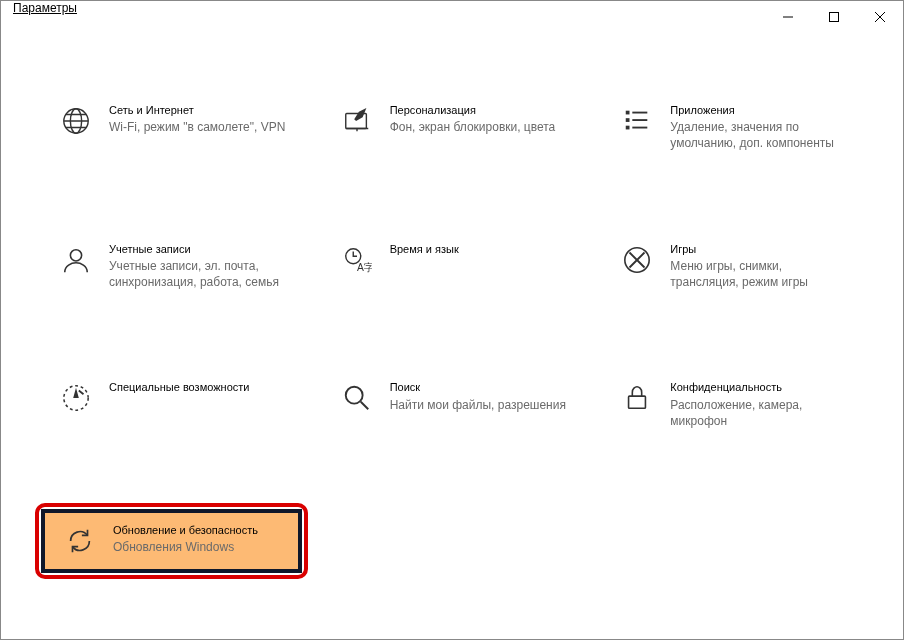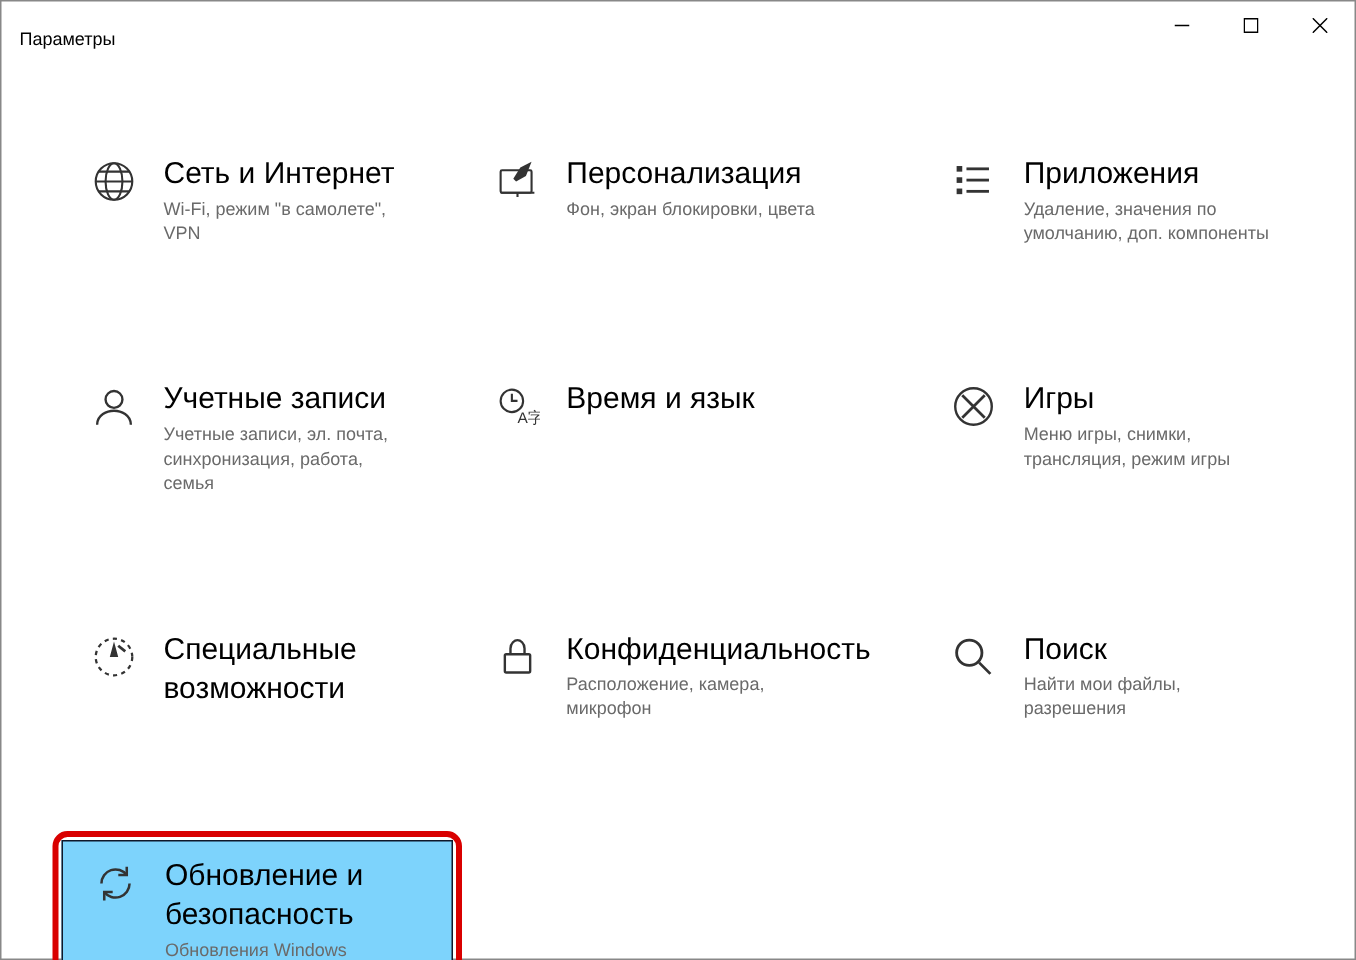--- a/index.html
+++ b/index.html
@@ -1,30 +1,30 @@
 <!DOCTYPE html>
 <html><head>
 <meta charset="utf-8">
 <style>
 * { box-sizing: border-box; margin: 0; padding: 0; }
 html, body { width: 904px; height: 640px; font-family: "Segoe UI", Arial, sans-serif; background: #fff; overflow: hidden; }
 .window { width: 904px; height: 640px; border: 1px solid #888; background: #fff; display: flex; flex-direction: column; }
-.titlebar { height: 32px; display: flex; align-items: flex-end; padding-left: 12px; }
+.titlebar { height: 32px; display: flex; align-items: flex-start; padding-left: 12px; text-decoration: underline; }
 .titlebar-title { font-size: 12px; color: #000; }
 .window-controls { margin-left: auto; display: flex; }
 .win-btn { width: 46px; height: 32px; display: flex; align-items: center; justify-content: center; }
 .win-btn svg { display: block; }
 .content { flex: 1; padding: 60px 40px 20px 40px; }
 .grid { display: grid; grid-template-columns: repeat(3, 1fr); column-gap: 20px; row-gap: 70px; }
 .tile { display: flex; align-items: flex-start; padding: 10px 14px; cursor: default; }
 .tile .icon-wrap { width: 36px; height: 36px; flex-shrink: 0; display: flex; align-items: center; justify-content: flex-end; margin-right: 18px; color: #333; }
 .tile .text-wrap { display: flex; flex-direction: column; }
-.tile .title { font-size: 20px; color: #000; line-height: 1.3; }
+.tile .title { font-size: 11px; color: #000; line-height: 1.3; }
 .tile .subtitle { font-size: 12px; color: #6a6a6a; margin-top: 2px; line-height: 1.35; max-width: 180px; }
-.tile.selected { border: 1px solid #0f172a; background: #7dd3fc; }
+.tile.selected { border: 4px solid #0f172a; background: #fdba74; }
 .highlight-wrap { position: relative; }
 .highlight-box { position: absolute; left: -6px; top: -6px; right: -6px; bottom: -6px; border: 4px solid #d90000; border-radius: 10px; pointer-events: none; }
 .row-last { grid-column: span 3; display: grid; grid-template-columns: repeat(3,1fr); column-gap: 20px; }
 </style>
 </head>
 <body>
 
 <div class="window">
 
   <div class="titlebar">
@@ -143,41 +143,41 @@
             <path d="M19 8 L24 12" stroke-width="2"></path>
           </svg>
         </div>
         <div class="text-wrap">
           <span class="title">Специальные возможности</span>
         </div>
       </div>
 
       <div class="tile">
         <div class="icon-wrap">
+          <svg width="30" height="30" viewBox="0 0 32 32" fill="none" stroke="#333" stroke-width="2">
+            <circle cx="13" cy="13" r="9"></circle>
+            <path d="M20 20 L28 28"></path>
+          </svg>
+        </div>
+        <div class="text-wrap">
+          <span class="title">Поиск</span>
+          <span class="subtitle">Найти мои файлы, разрешения</span>
+        </div>
+      </div>
+
+      <div class="tile">
+        <div class="icon-wrap">
           <svg width="30" height="30" viewBox="0 0 32 32" fill="none" stroke="#333" stroke-width="1.7">
             <rect x="7" y="14" width="18" height="13" rx="1"></rect>
             <path d="M11 14 V10 C11 6 14 4 16 4 C18 4 21 6 21 10 V14"></path>
           </svg>
         </div>
         <div class="text-wrap">
           <span class="title">Конфиденциальность</span>
           <span class="subtitle">Расположение, камера, микрофон</span>
-        </div>
-      </div>
-
-      <div class="tile">
-        <div class="icon-wrap">
-          <svg width="30" height="30" viewBox="0 0 32 32" fill="none" stroke="#333" stroke-width="2">
-            <circle cx="13" cy="13" r="9"></circle>
-            <path d="M20 20 L28 28"></path>
-          </svg>
-        </div>
-        <div class="text-wrap">
-          <span class="title">Поиск</span>
-          <span class="subtitle">Найти мои файлы, разрешения</span>
         </div>
       </div>
 
       <div class="row-last">
         <div class="highlight-wrap">
           <div class="tile selected" style="height:100%;">
             <div class="icon-wrap">
               <svg width="30" height="30" viewBox="0 0 32 32" fill="none" stroke="#333" stroke-width="1.8">
                 <path d="M6 16 A10 10 0 0 1 24 10 M26 16 A10 10 0 0 1 8 22"></path>
                 <path d="M24 4 L24 10 L18 10 M8 28 L8 22 L14 22" fill="none"></path>

